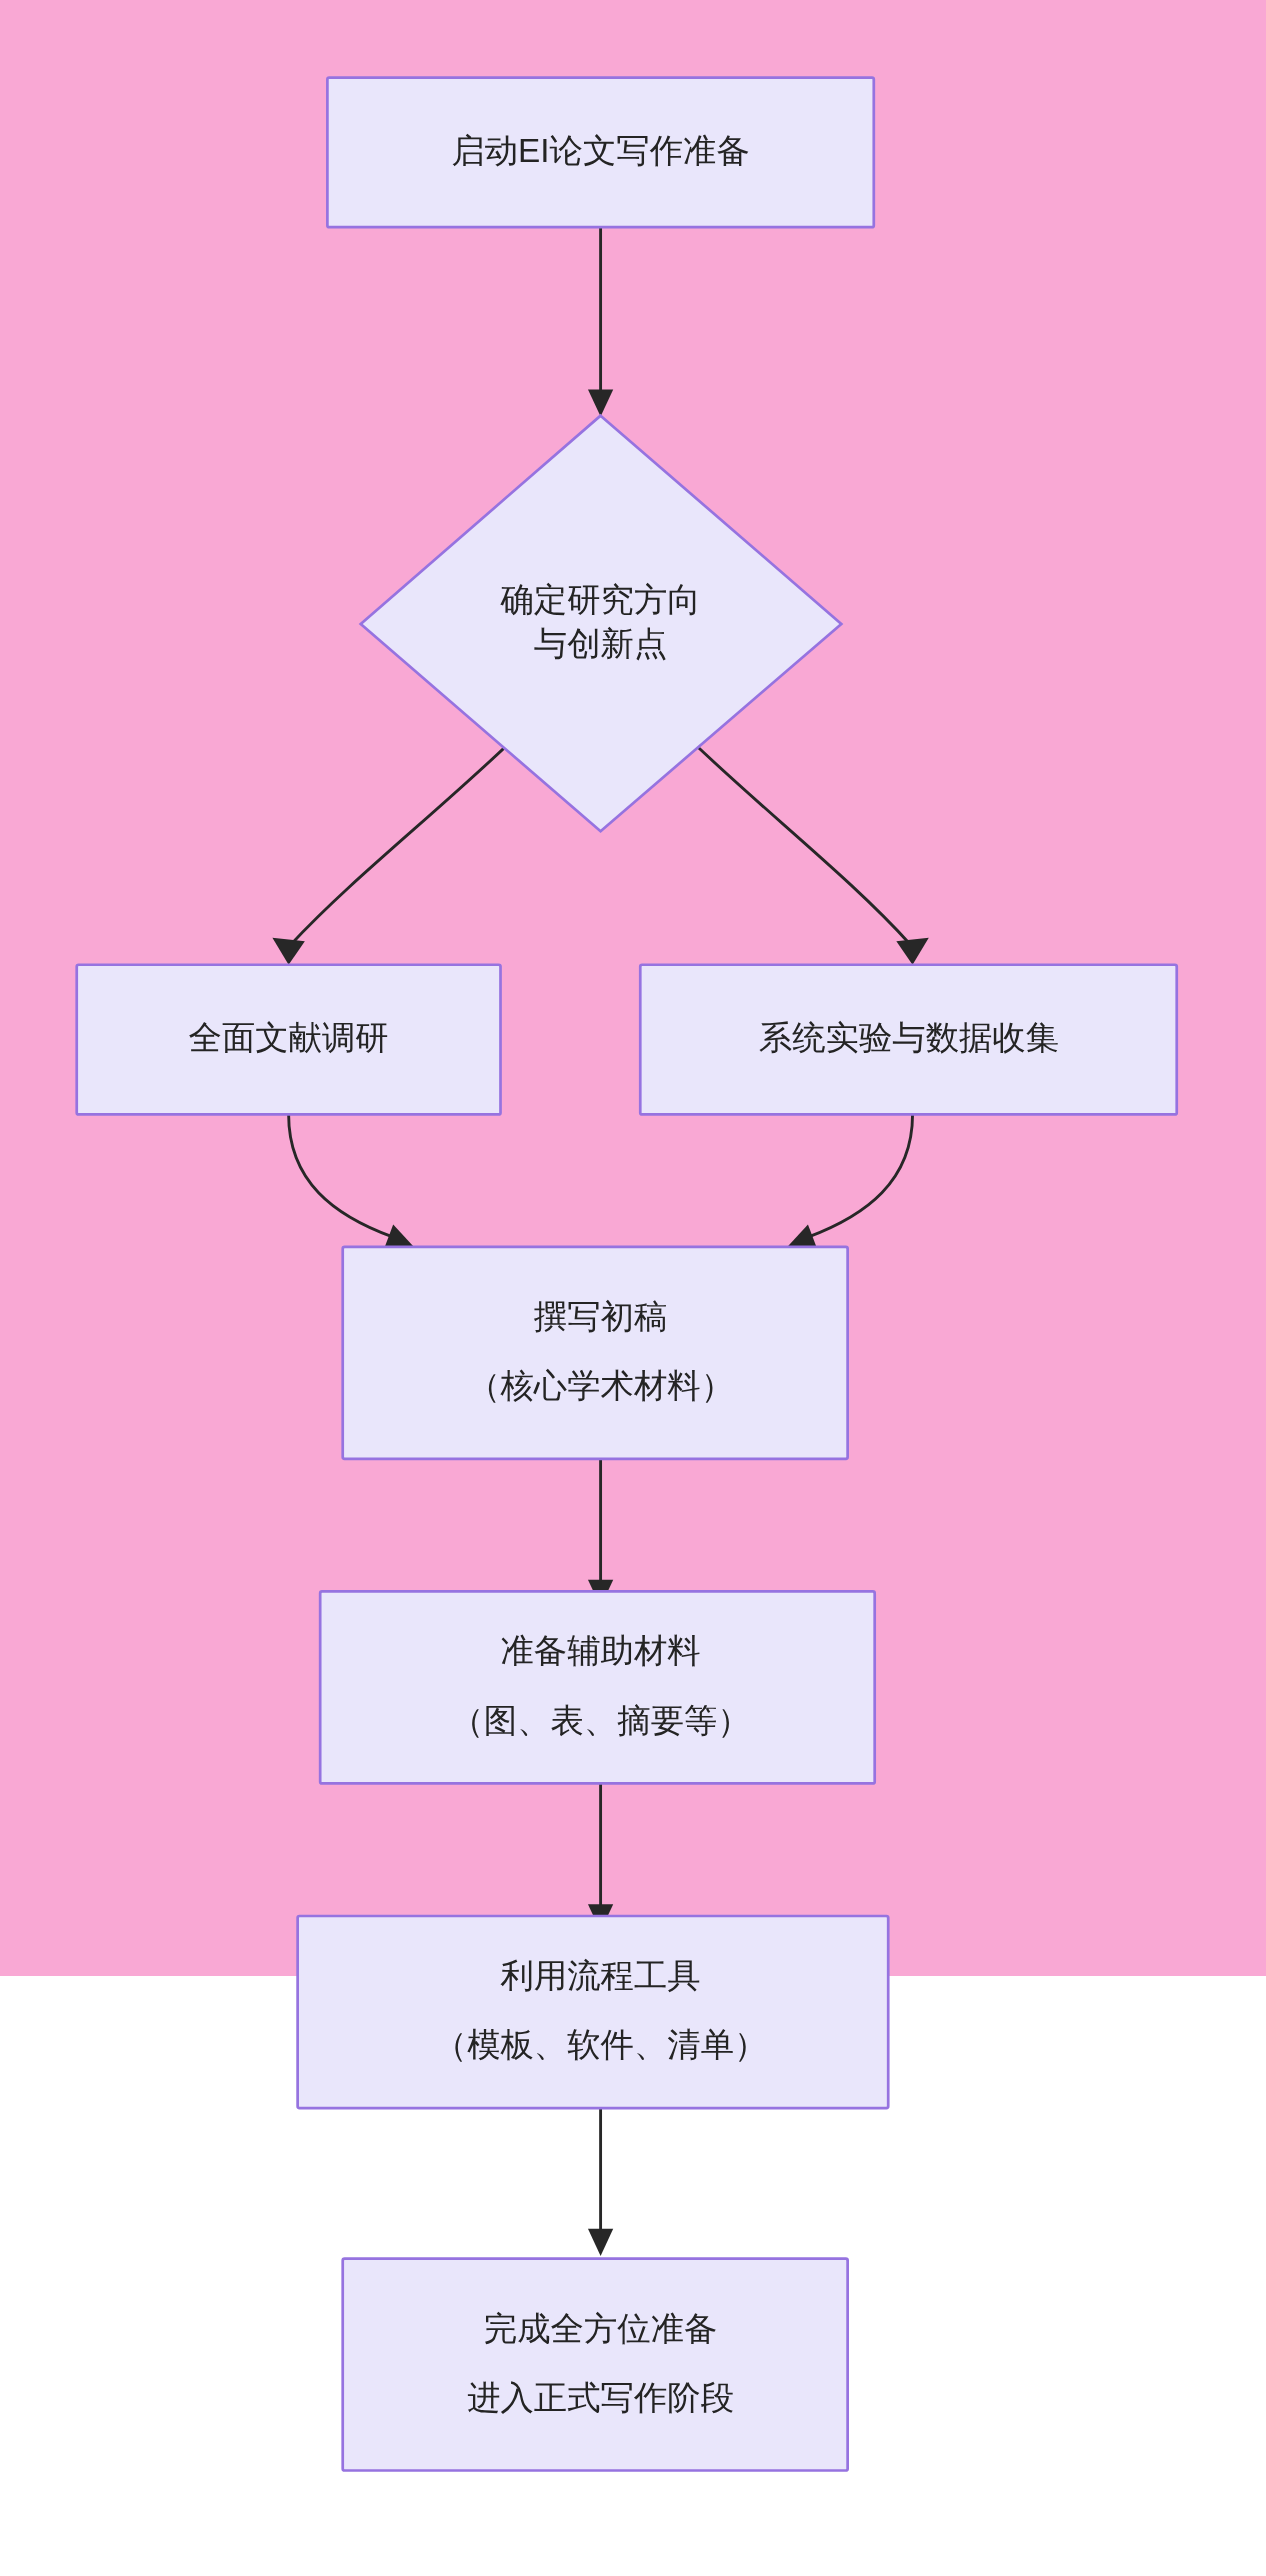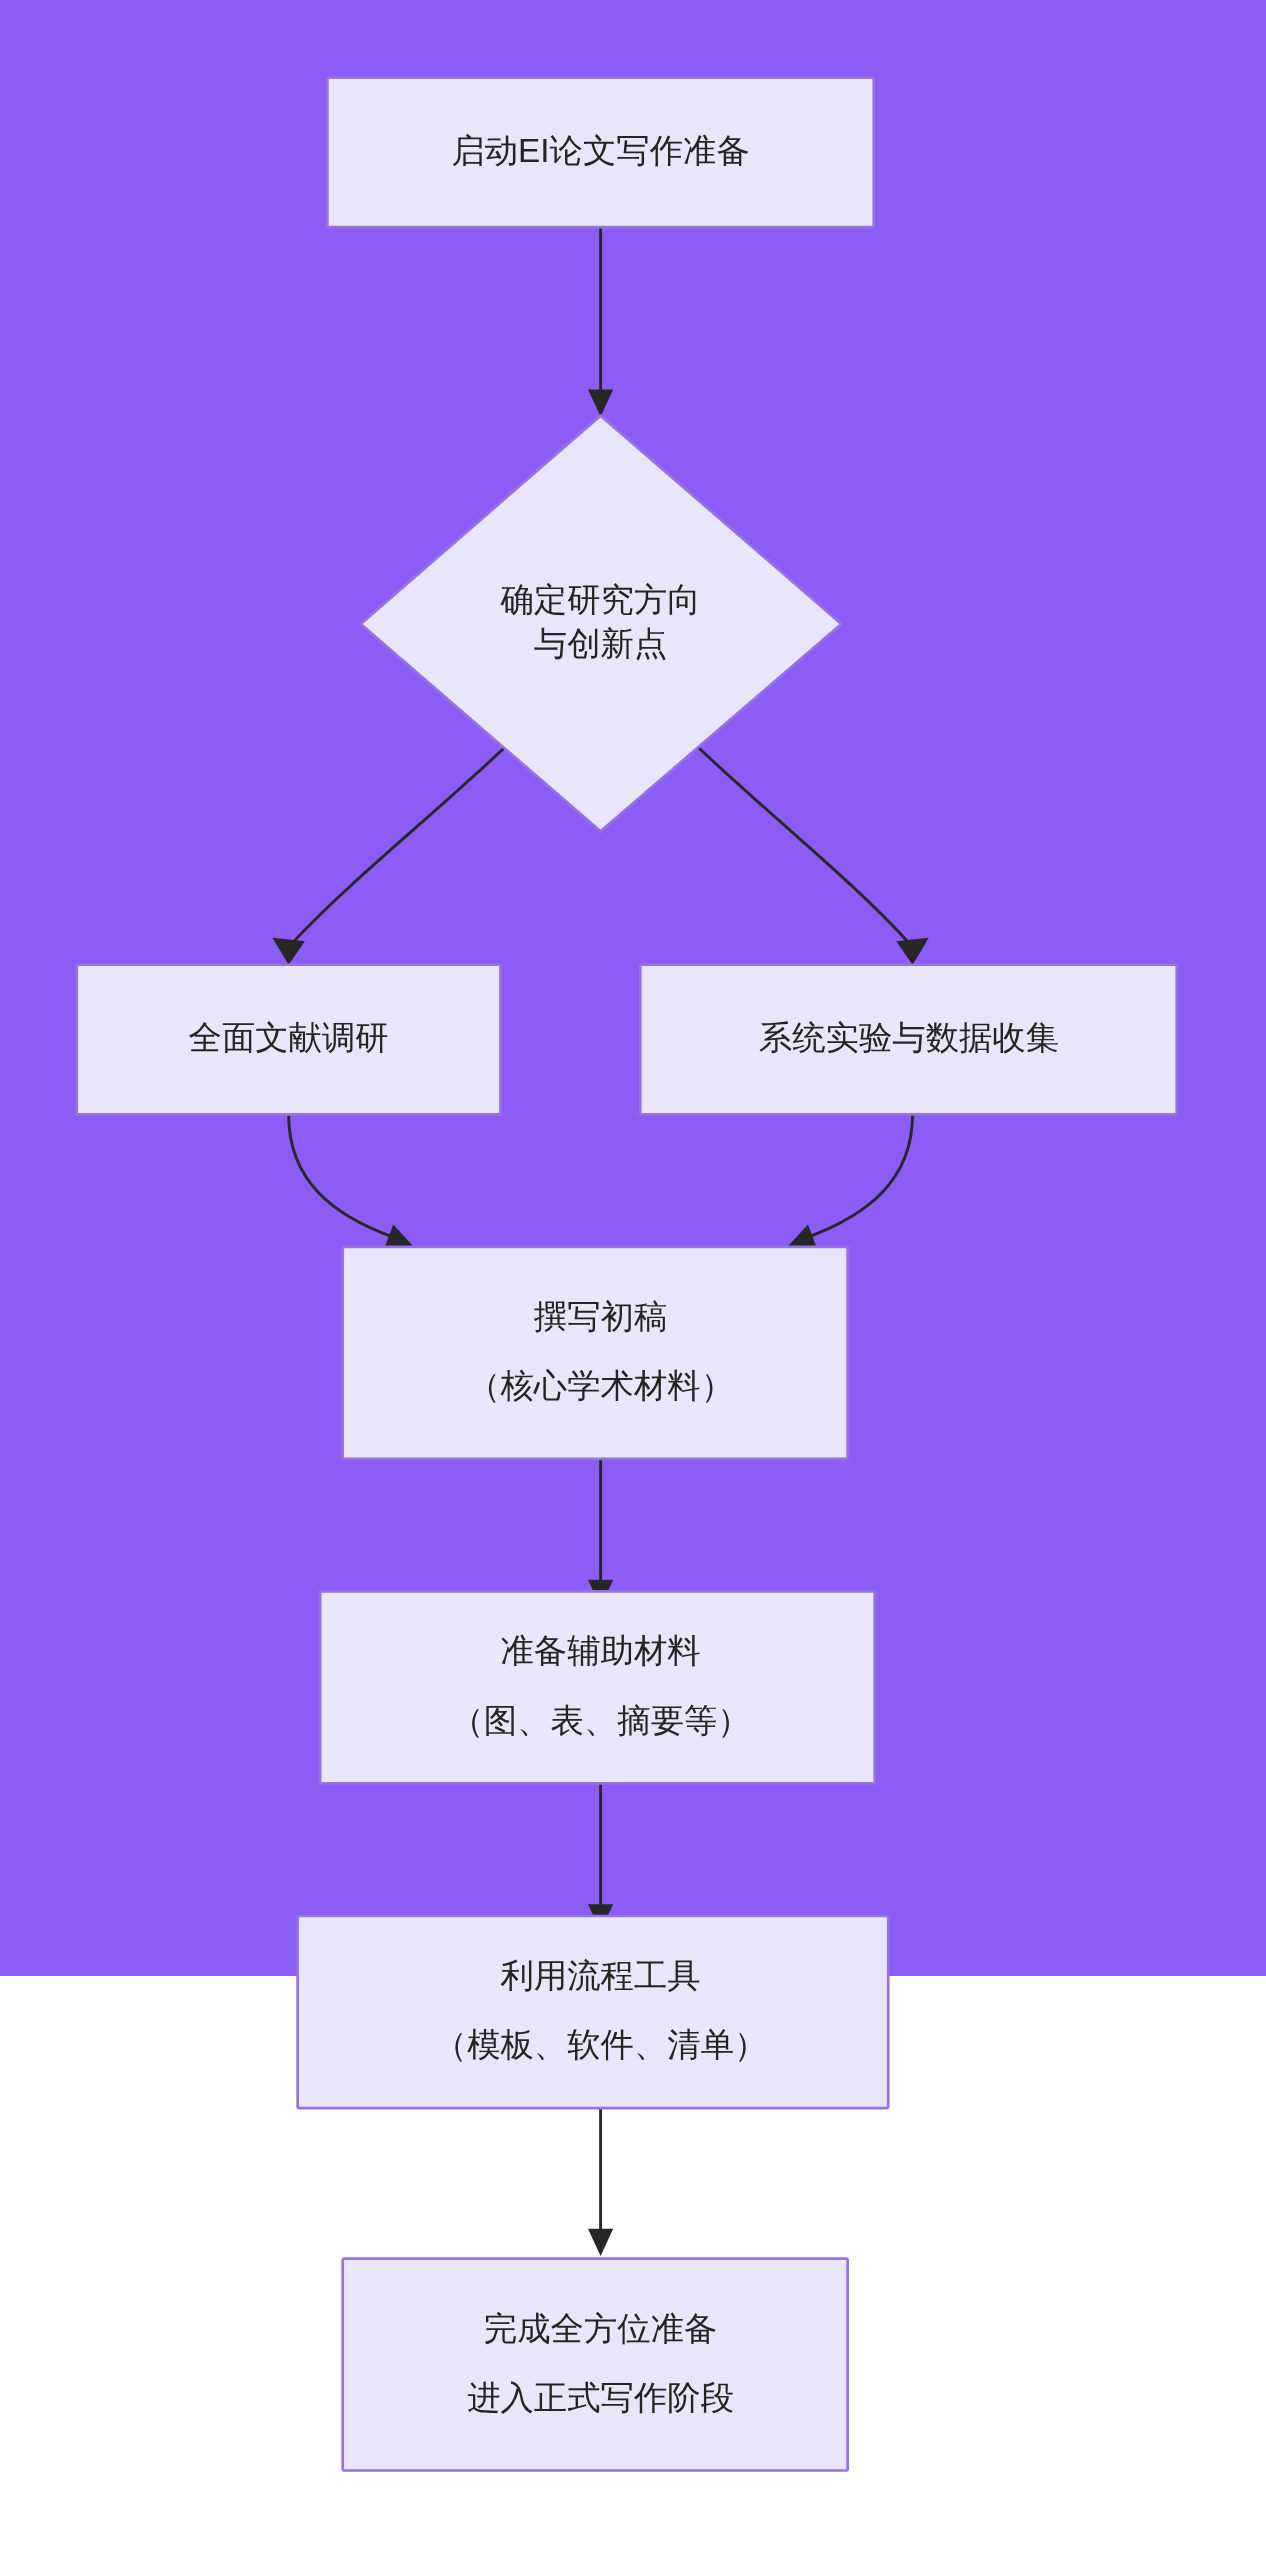--- a/index.html
+++ b/index.html
@@ -11,21 +11,21 @@
   body {
     font-family: "Liberation Sans", "DejaVu Sans", sans-serif;
     width: 1267px;
     height: 2576px;
     overflow: hidden;
   }
   #flowchart-root {
     position: relative;
     width: 1267px;
     height: 1976px;
-    background: #8b5cf6;
+    background: #f9a8d4;
   }
   svg#flow-svg {
     position: absolute;
     top: 0;
     left: 0;
     width: 1267px;
     height: 2576px;
     display: block;
   }
   .node-shape {

